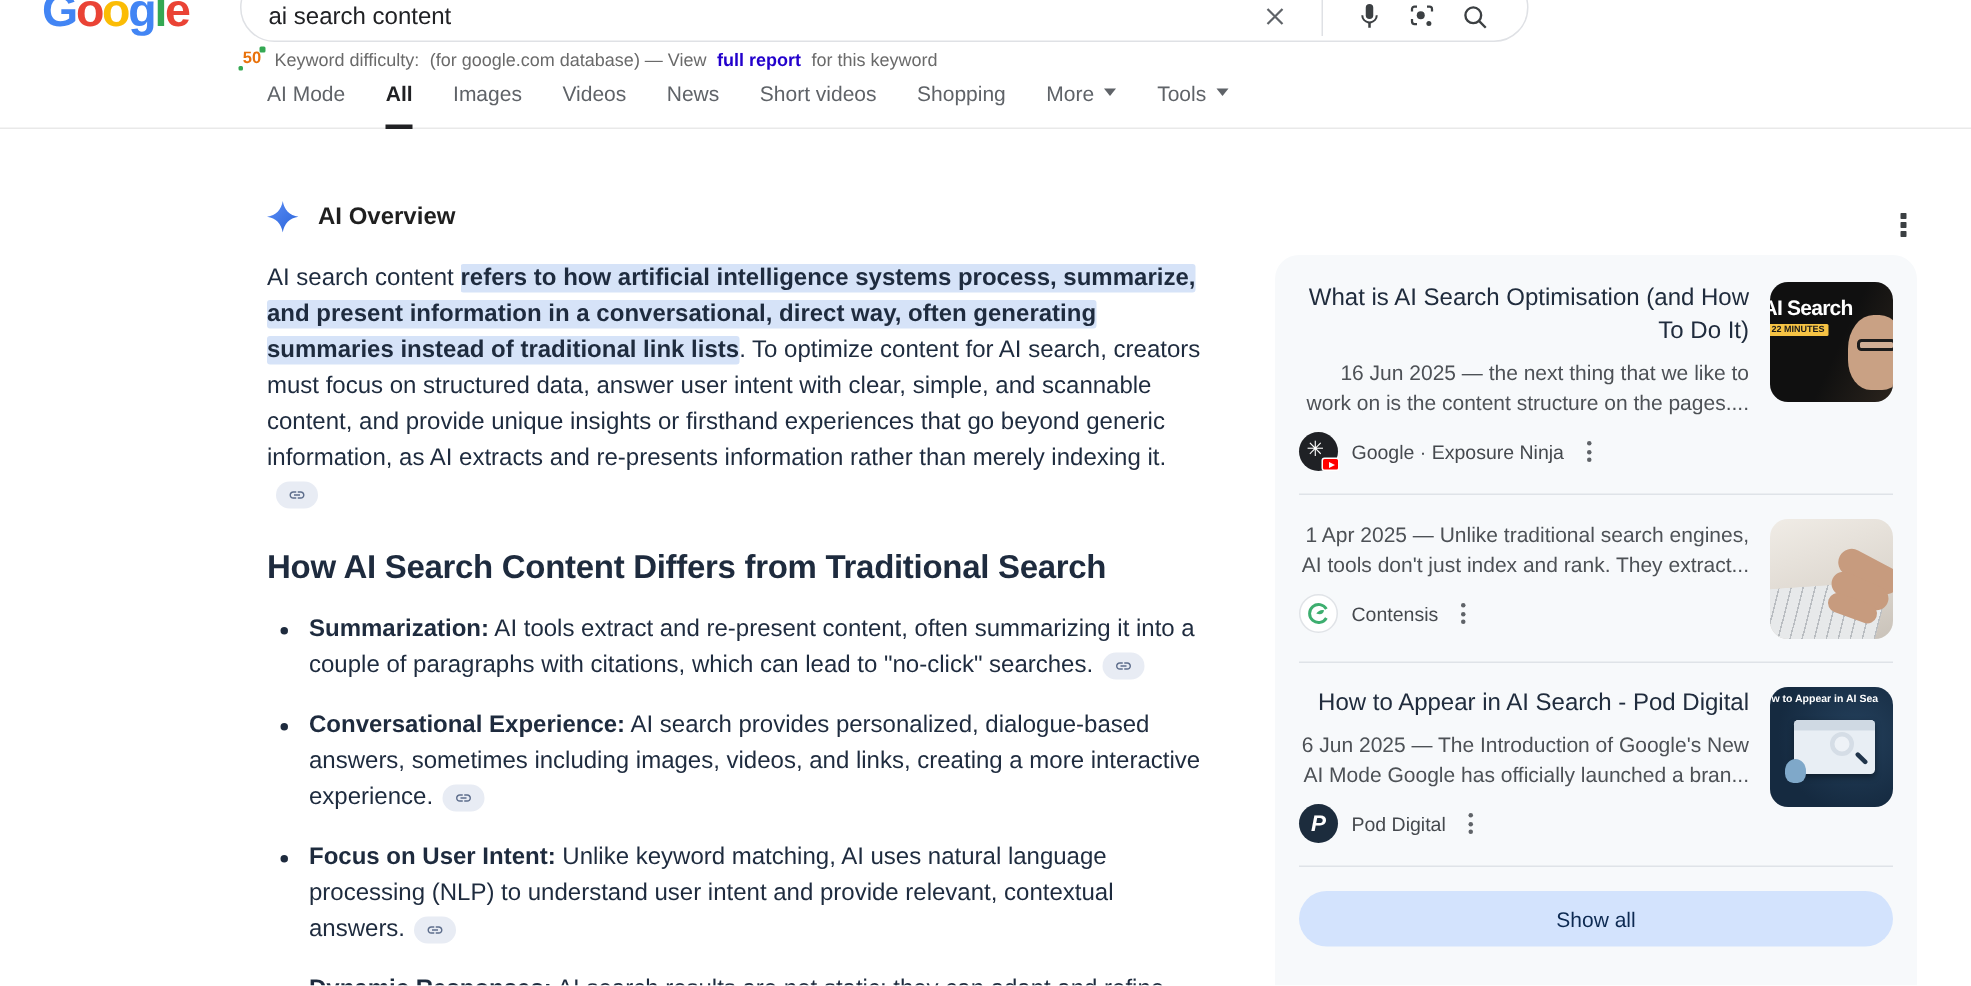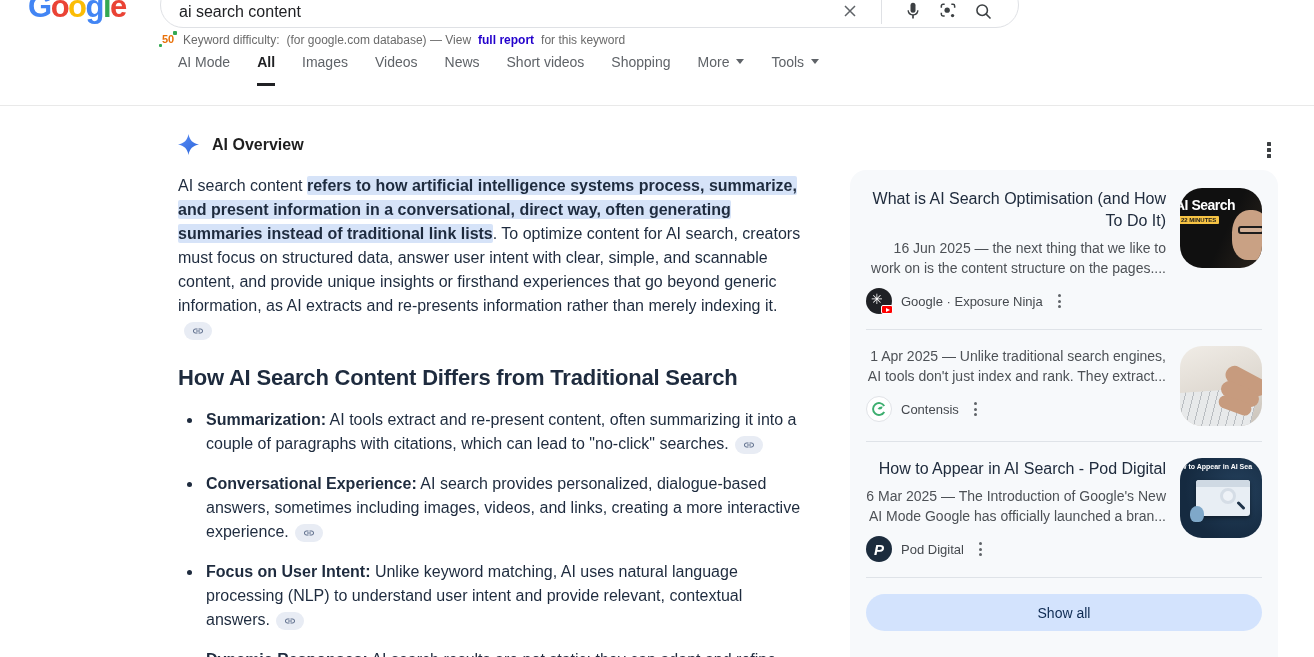--- a/index.html
+++ b/index.html
@@ -1,21 +1,21 @@
 <!DOCTYPE html>
 <html><head>
 <meta charset="utf-8">
 <style>
   * { margin:0; padding:0; box-sizing:border-box; }
   html,body { width:1314px; height:657px; overflow:hidden; background:#fff;
     font-family:"Liberation Sans", sans-serif; }
   .page { position:relative; width:1314px; height:657px; background:#fff; overflow:hidden; }
 
   
-  .header { position:absolute; left:0; top:0; width:1314px; height:106px; background:#fff;
+  .header { position:absolute; left:0; top:0; width:1314px; height:86px; background:#fff;
     border-bottom:1px solid #e9e9e9; z-index:5;text-decoration:underline; }
   .logo { position:absolute; left:28px; top:-9px; font-size:31px; font-weight:700;
     letter-spacing:-1.5px; line-height:31px; }
   .logo .l1,.logo .l4 { color:#4285F4; }
   .logo .l2,.logo .l6 { color:#EA4335; }
   .logo .l3 { color:#FBBC05; }
   .logo .l5 { color:#34A853; }
 
   .searchbar { position:absolute; left:160px; top:-18px; width:859px; height:46px;
     border:1px solid #dfe1e5; border-radius:24px; background:#fff;
@@ -73,21 +73,21 @@
   
   .panel { position:absolute; left:850px; top:170px; width:428px; height:520px;
     background:#f7f9fb; border-radius:16px; padding:18px 16px 16px 16px; }
   .card { display:flex; gap:14px; cursor:pointer; }
   .card-text { flex:1; min-width:0;text-align:right; }
   .card-title { font-size:16px; line-height:22px; color:#202c3d; margin-bottom:6px; }
   .card-snippet { font-size:14px; line-height:20px; color:#4d5156; margin-bottom:10px; }
   .card-src { display:flex; align-items:center; gap:9px; font-size:13px; color:#45494e; }
   .divider { height:1px; background:#dfe3e8; margin:15px 0 16px 0; }
 
-  .thumb { width:82px; height:80px; border-radius:22px; flex:none; overflow:hidden; position:relative; }
+  .thumb { width:82px; height:80px; border-radius:12px; flex:none; overflow:hidden; position:relative; }
   
   .thumb-yt { background:linear-gradient(115deg,#101010 55%,#2b241d 100%); }
   .thumb-yt .t-label { position:absolute; left:-5px; top:9px; color:#fff; font-weight:700;
     font-size:14px; letter-spacing:-0.5px; white-space:nowrap; }
   .thumb-yt .t-badge { position:absolute; left:-2px; top:28px; background:#f6c344; color:#1a1a1a;
     font-size:6px; font-weight:700; padding:1px 3px; border-radius:1px; white-space:nowrap; }
   .thumb-yt .face { position:absolute; right:-8px; top:22px; width:38px; height:50px;
     background:#c9a184; border-radius:45% 45% 40% 40%; }
   .thumb-yt .glasses { position:absolute; right:-2px; top:38px; width:26px; height:8px;
     border:2px solid #1c1c1c; border-radius:3px; background:rgba(255,255,255,.15); }
@@ -301,21 +301,21 @@
         <span class="hand h2"></span>
         <span class="hand h3"></span>
       </div>
     </article>
 
     <div class="divider"></div>
 
     <article class="card">
       <div class="card-text">
         <div class="card-title">How to Appear in AI Search - Pod Digital</div>
-        <div class="card-snippet">6 Mar 2025 — The Introduction of Google's New AI Mode Google has officially launched a bran...</div>
+        <div class="card-snippet">6 Jun 2025 — The Introduction of Google's New AI Mode Google has officially launched a bran...</div>
         <div class="card-src">
           <span class="favicon fav-pod">P</span>
           <span>Pod Digital</span>
           <button class="kebab-s">
               <i></i>
               <i></i>
               <i></i>
             </button>
         </div>
       </div>

